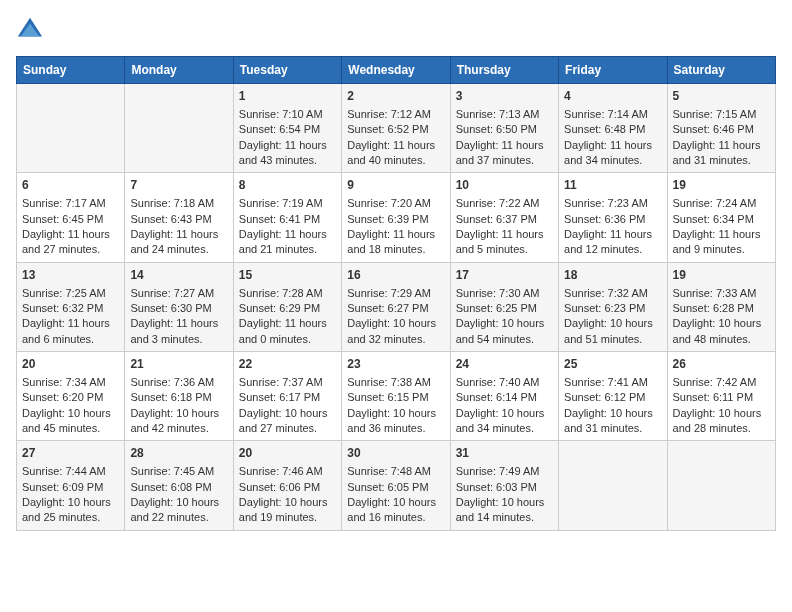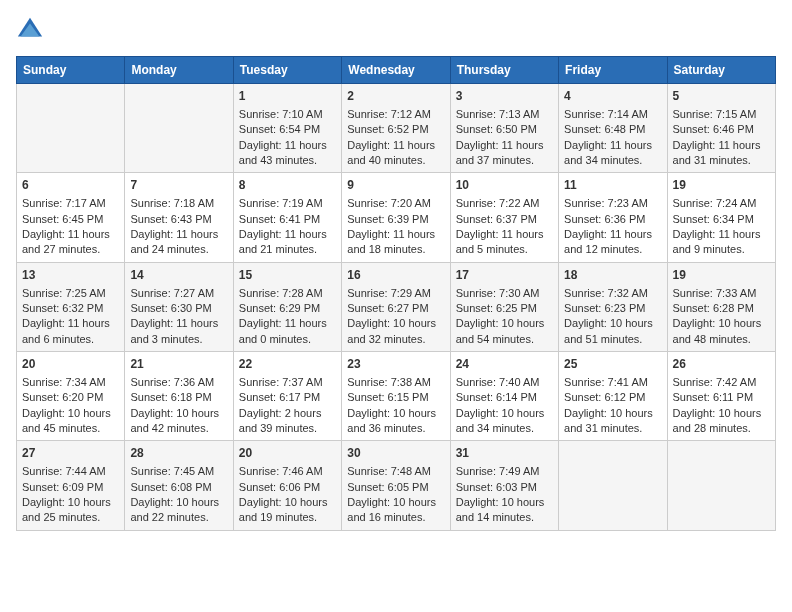--- a/index.html
+++ b/index.html
@@ -139,21 +139,21 @@
         <td><span class="day-num">14</span><span>Sunrise: 7:27 AM</span><br><span>Sunset: 6:30 PM</span><br><span>Daylight: 11 hours and 3 minutes.</span></td>
         <td><span class="day-num">15</span><span>Sunrise: 7:28 AM</span><br><span>Sunset: 6:29 PM</span><br><span>Daylight: 11 hours and 0 minutes.</span></td>
         <td><span class="day-num">16</span><span>Sunrise: 7:29 AM</span><br><span>Sunset: 6:27 PM</span><br><span>Daylight: 10 hours and 32 minutes.</span></td>
         <td><span class="day-num">17</span><span>Sunrise: 7:30 AM</span><br><span>Sunset: 6:25 PM</span><br><span>Daylight: 10 hours and 54 minutes.</span></td>
         <td><span class="day-num">18</span><span>Sunrise: 7:32 AM</span><br><span>Sunset: 6:23 PM</span><br><span>Daylight: 10 hours and 51 minutes.</span></td>
         <td><span class="day-num">19</span><span>Sunrise: 7:33 AM</span><br><span>Sunset: 6:28 PM</span><br><span>Daylight: 10 hours and 48 minutes.</span></td>
       </tr>
       <tr>
         <td><span class="day-num">20</span><span>Sunrise: 7:34 AM</span><br><span>Sunset: 6:20 PM</span><br><span>Daylight: 10 hours and 45 minutes.</span></td>
         <td><span class="day-num">21</span><span>Sunrise: 7:36 AM</span><br><span>Sunset: 6:18 PM</span><br><span>Daylight: 10 hours and 42 minutes.</span></td>
-        <td><span class="day-num">22</span><span>Sunrise: 7:37 AM</span><br><span>Sunset: 6:17 PM</span><br><span>Daylight: 2 hours and 39 minutes.</span></td>
+        <td><span class="day-num">22</span><span>Sunrise: 7:37 AM</span><br><span>Sunset: 6:17 PM</span><br><span>Daylight: 10 hours and 27 minutes.</span></td>
         <td><span class="day-num">23</span><span>Sunrise: 7:38 AM</span><br><span>Sunset: 6:15 PM</span><br><span>Daylight: 10 hours and 36 minutes.</span></td>
         <td><span class="day-num">24</span><span>Sunrise: 7:40 AM</span><br><span>Sunset: 6:14 PM</span><br><span>Daylight: 10 hours and 34 minutes.</span></td>
         <td><span class="day-num">25</span><span>Sunrise: 7:41 AM</span><br><span>Sunset: 6:12 PM</span><br><span>Daylight: 10 hours and 31 minutes.</span></td>
         <td><span class="day-num">26</span><span>Sunrise: 7:42 AM</span><br><span>Sunset: 6:11 PM</span><br><span>Daylight: 10 hours and 28 minutes.</span></td>
       </tr>
       <tr>
         <td><span class="day-num">27</span><span>Sunrise: 7:44 AM</span><br><span>Sunset: 6:09 PM</span><br><span>Daylight: 10 hours and 25 minutes.</span></td>
         <td><span class="day-num">28</span><span>Sunrise: 7:45 AM</span><br><span>Sunset: 6:08 PM</span><br><span>Daylight: 10 hours and 22 minutes.</span></td>
         <td><span class="day-num">20</span><span>Sunrise: 7:46 AM</span><br><span>Sunset: 6:06 PM</span><br><span>Daylight: 10 hours and 19 minutes.</span></td>
         <td><span class="day-num">30</span><span>Sunrise: 7:48 AM</span><br><span>Sunset: 6:05 PM</span><br><span>Daylight: 10 hours and 16 minutes.</span></td>

